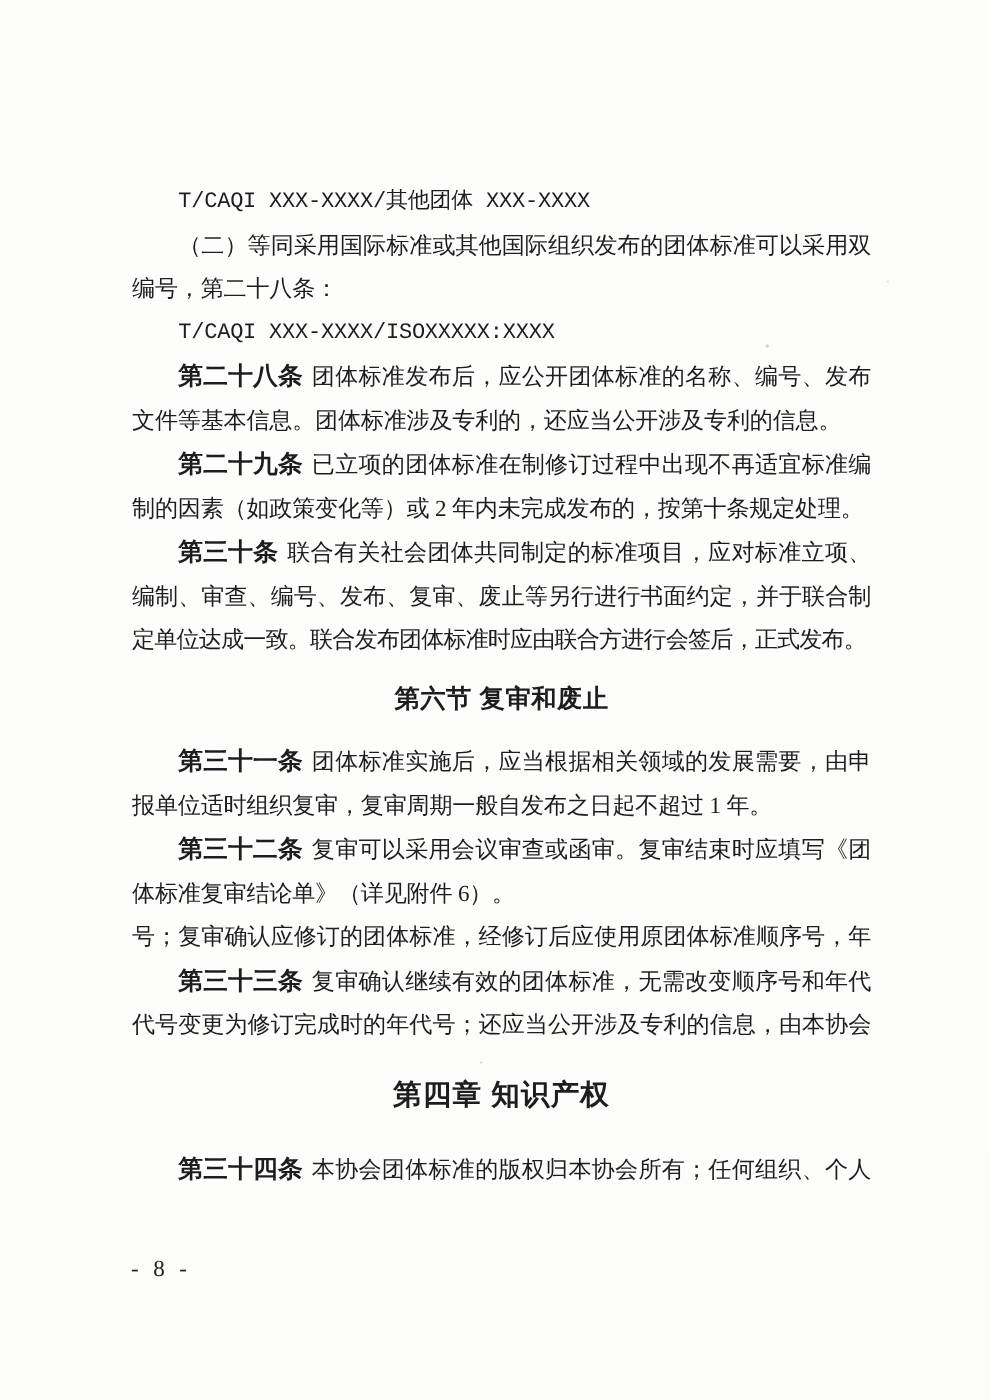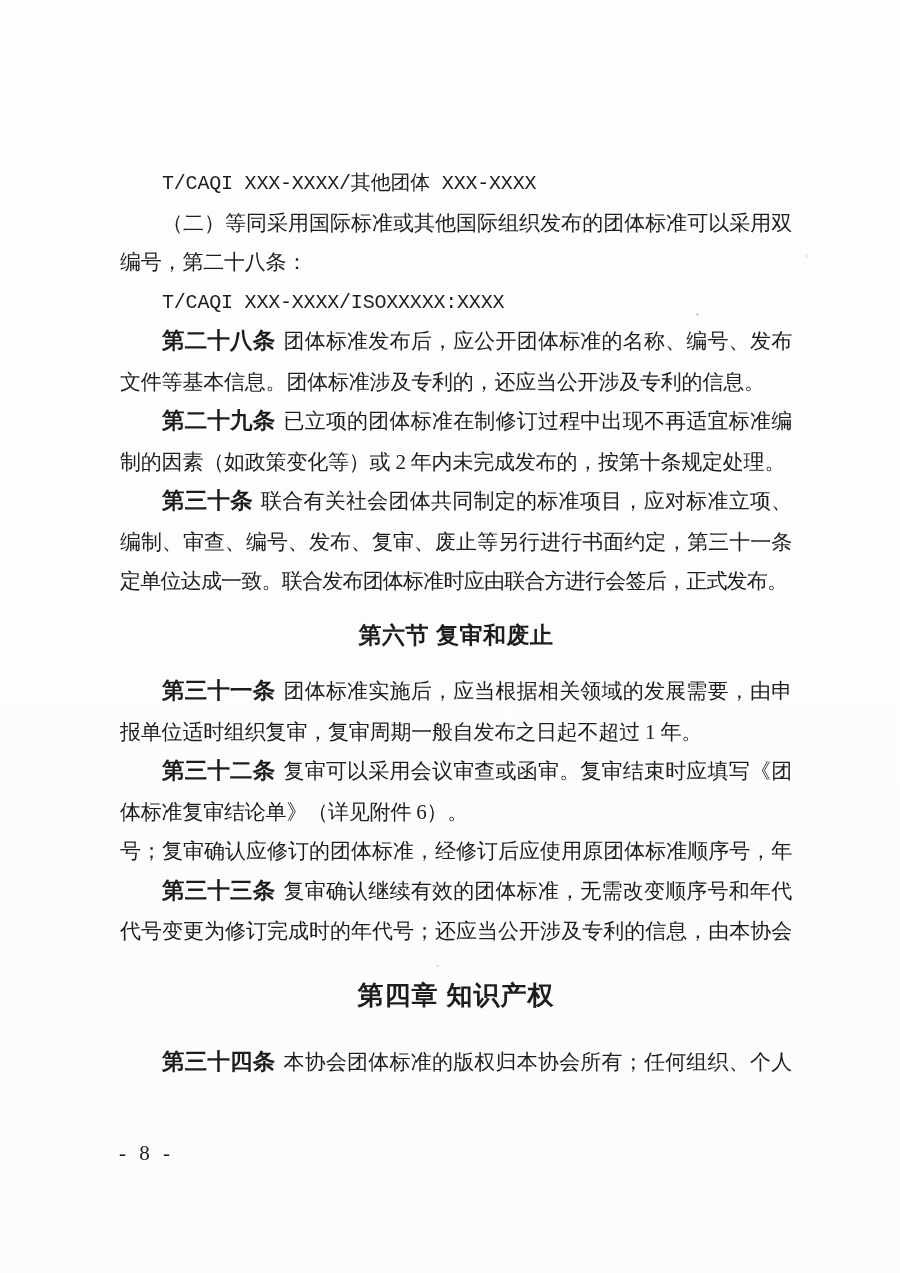--- a/index.html
+++ b/index.html
@@ -14,21 +14,21 @@
   .line { font-size:21px; line-height:39.5px; letter-spacing:-0.2px; }
   .ind  { padding-left:42px; }
   .full { text-align:justify; text-align-last:justify; }
   .left { text-align:left; text-align-last:left; }
   .tight{ letter-spacing:-0.78px; }
   .code {
     font-family:"Liberation Mono","DejaVu Sans Mono",monospace;
     font-size:20px;
   }
   .head {
-    font-family:Liberation Mono, monospace;
+    font-family:Liberation Sans, sans-serif;
     font-weight:700; font-size:22.5px; margin-right:8px;
   }
   .sec-heading {
     font-family:"Liberation Sans","DejaVu Sans",sans-serif;
     font-weight:700; font-size:23px; line-height:39.5px;
     text-align:center; margin:14px 0 17px; letter-spacing:0.5px;
   }
   .chap-heading {
     font-family:"Liberation Sans","DejaVu Sans",sans-serif;
     font-weight:700; font-size:26px; line-height:44px;
@@ -70,21 +70,21 @@
       <div class="line ind full">
         <span class="head">第二十九条</span><span>已立项的团体标准在制修订过程中出现不再适宜标准编</span>
       </div>
       <div class="line left">制的因素（如政策变化等）或 2 年内未完成发布的，按第十条规定处理。</div>
     </div>
 
     <div class="para">
       <div class="line ind full">
         <span class="head">第三十条</span><span>联合有关社会团体共同制定的标准项目，应对标准立项、</span>
       </div>
-      <div class="line full">编制、审查、编号、发布、复审、废止等另行进行书面约定，第三十一条</div>
+      <div class="line full">编制、审查、编号、发布、复审、废止等另行进行书面约定，并于联合制</div>
       <div class="line left tight">定单位达成一致。联合发布团体标准时应由联合方进行会签后，正式发布。</div>
     </div>
 
     <div class="sec-heading">第六节 复审和废止</div>
 
     <div class="para">
       <div class="line ind full">
         <span class="head">第三十一条</span><span>团体标准实施后，应当根据相关领域的发展需要，由申</span>
       </div>
       <div class="line left">报单位适时组织复审，复审周期一般自发布之日起不超过 1 年。</div>

